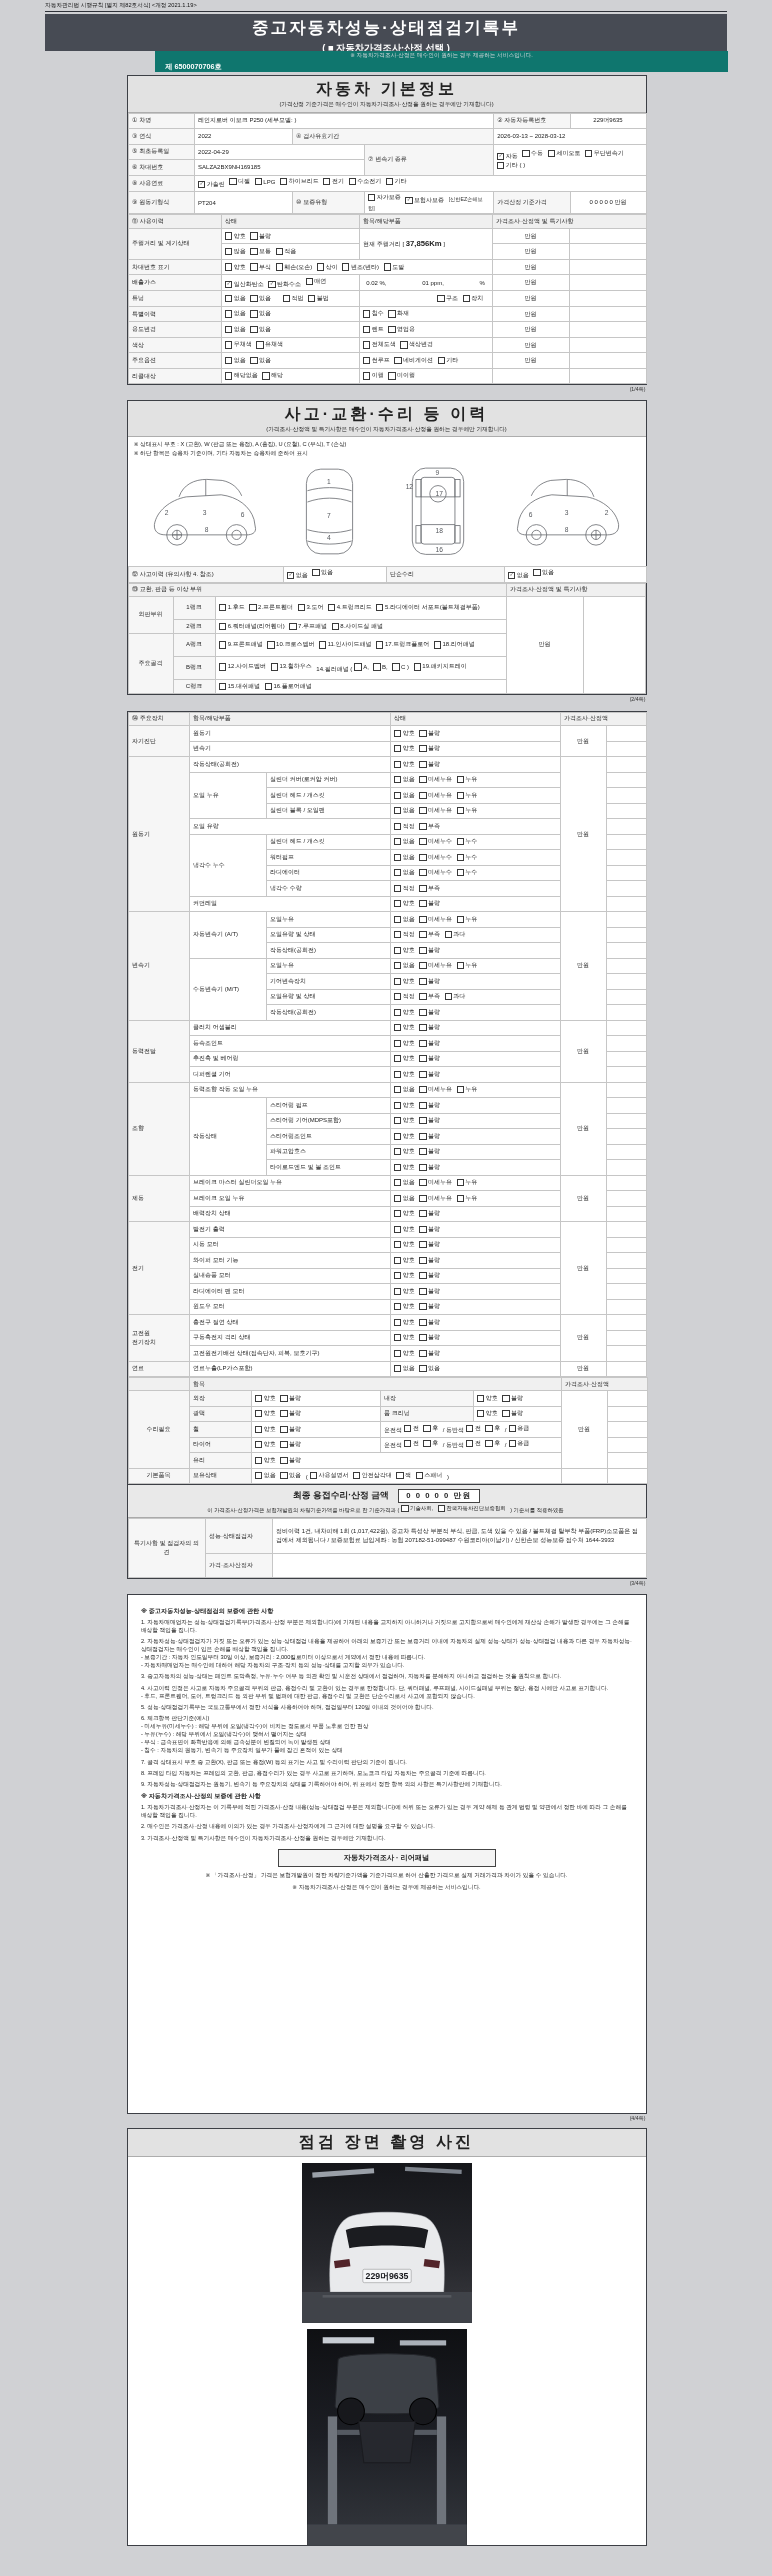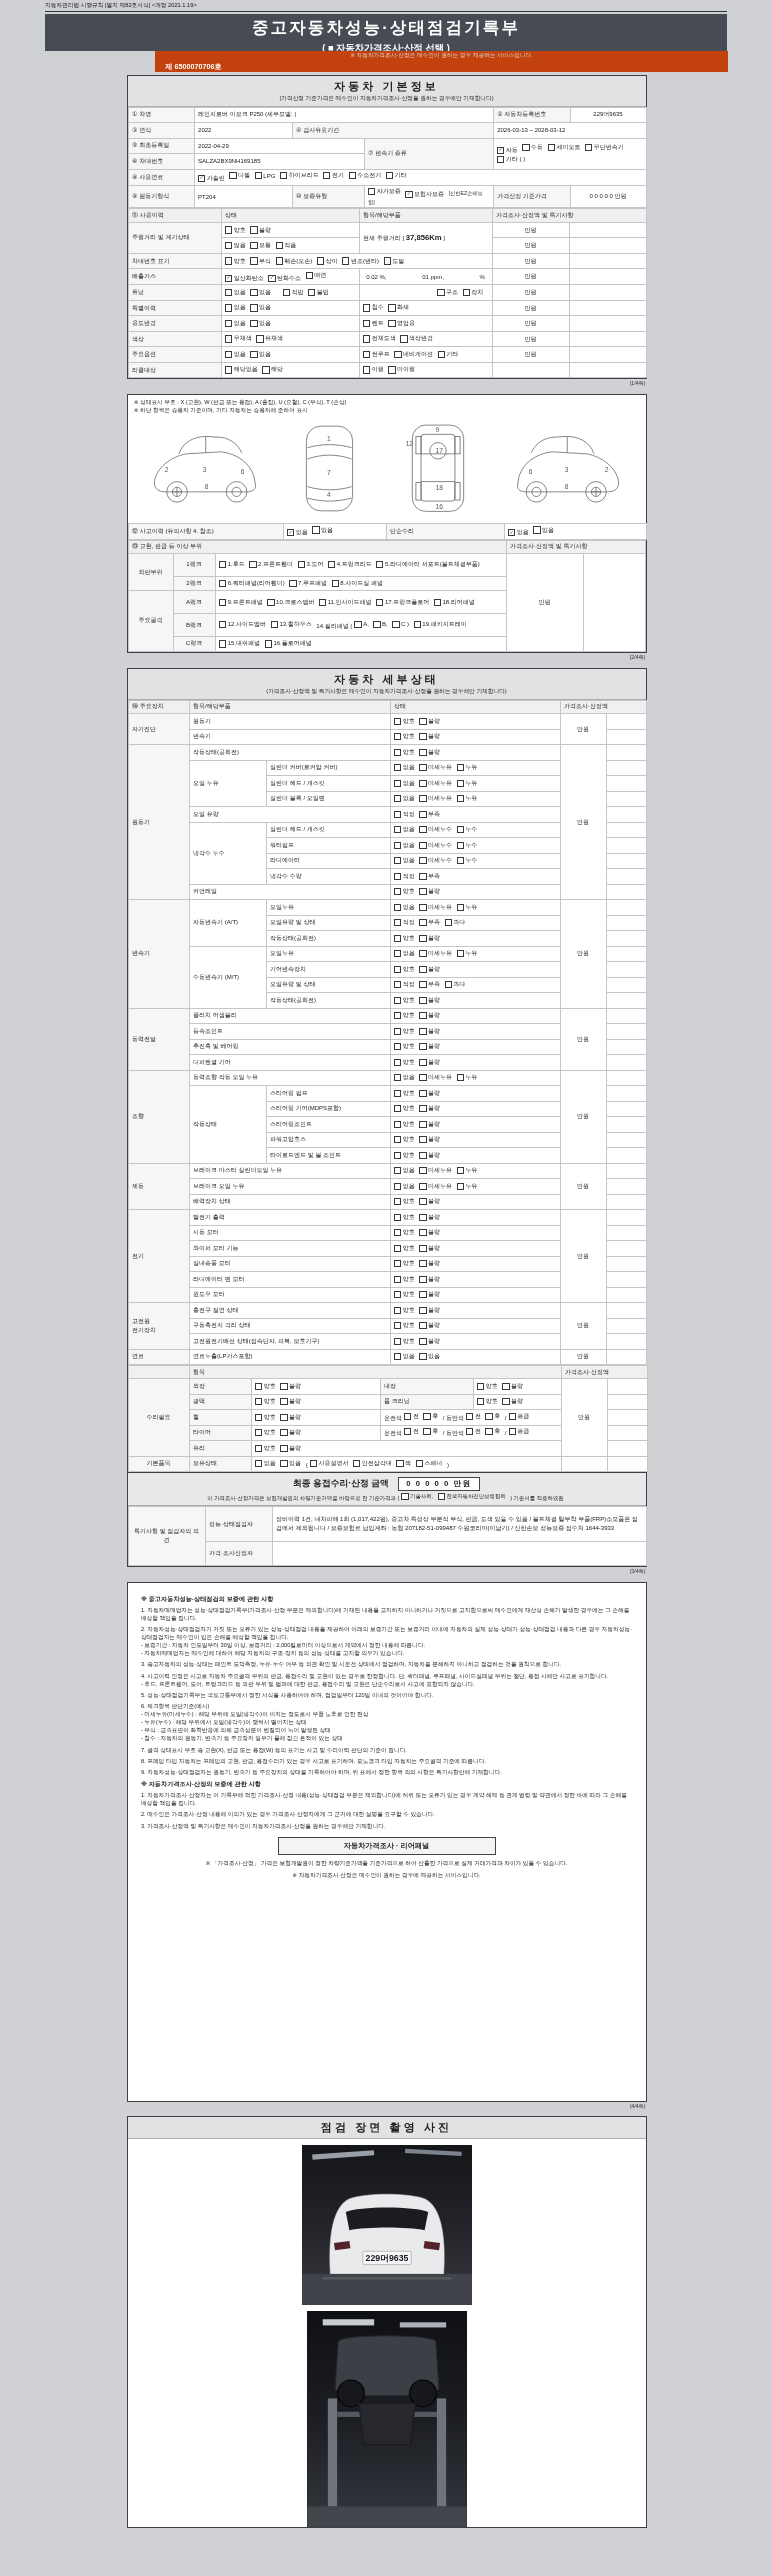--- a/index.html
+++ b/index.html
@@ -3,28 +3,28 @@
 <meta charset="utf-8">
 <style>
   html,body{margin:0;padding:0}
   body{width:773px;height:2576px;background:#d0d1d4;font-family:"Liberation Sans","DejaVu Sans",sans-serif;color:#222;overflow:hidden}
   #canvas{position:relative;width:773px;height:2142px}
   .formref{position:absolute;left:45px;top:1.5px;font-size:5.7px;color:#111}
   .toprule{position:absolute;left:45px;top:10.8px;width:682px;height:1.5px;background:#2e3138}
   .band{position:absolute;left:45px;top:14px;width:682px;height:37px;background:#474b54;text-align:center}
   .band .title{color:#fff;font-size:16.5px;font-weight:bold;letter-spacing:2.1px;margin-top:3.1px}
   .band .subtitle{color:#fff;font-size:9.3px;font-weight:bold;margin-top:3px}
-  .docstrip{position:absolute;left:155px;top:51px;width:573px;height:20.6px;background:#c2410c}
+  .docstrip{position:absolute;left:155px;top:51px;width:573px;height:20.6px;background:#0f766e}
   .docstrip .subnote{color:#d8d9dc;font-size:5.7px;text-align:center;padding-top:1px}
   .docstrip .docno{color:#fff;font-size:7.2px;font-weight:bold;padding:1.5px 0 0 10.3px}
   .page{width:520px;margin:0 auto;position:relative}
   .pagebox{border:1px solid #3c3f45;background:#fff}
   .marker{text-align:right;font-size:5.2px;color:#333;padding:1px 1px 0 0;height:7.2px}
   .sectionbar{background:#e2e2e2;border-bottom:0.5px solid #adadad;text-align:center;padding:3.1px 0 2.6px}
-  .sectionbar .stitle{font-size:11px;font-weight:bold;letter-spacing:3.1px}
+  .sectionbar .stitle{font-size:16px;font-weight:bold;letter-spacing:3.1px}
   .sectionbar .snote{font-size:5.7px;margin-top:1px;color:#222}
   table.f{width:100%;border-collapse:collapse;background:#fff;table-layout:fixed}
   table.f td{border:0.5px solid #c6c6c6;font-size:6px;padding:1.5px 3.6px;overflow:hidden;vertical-align:middle}
   table.f tr{height:15.5px}
   table.f td.lb{background:#f6f6f6}
   table.f td.hd{background:#f0f0f0}
   table.f td.ct{text-align:center}
   table.f td.price{text-align:center}
   table.f td.blank{background:#fff}
   .ck{display:inline-flex;align-items:center;margin-right:4.6px;white-space:nowrap}
@@ -371,20 +371,24 @@
           <td class="blank"></td>
         </tr>
       </tbody>
         </table>
     </div>
     <div class="marker">(1/4쪽)</div>
   </div>
 
   <div class="page" style="padding-top:6.2px">
     <div class="pagebox">
+      <div class="sectionbar">
+        <div class="stitle">사고·교환·수리 등 이력</div>
+        <div class="snote">(가격조사·산정액 및 특기사항은 매수인이 자동차가격조사·산정을 원하는 경우에만 기재합니다)</div>
+      </div>
       <div class="legend">
         <div>※ 상태표시 부호 : X (교환), W (판금 또는 용접), A (흠집), U (요철), C (부식), T (손상)</div>
         <div>※ 하단 항목은 승용차 기준이며, 기타 자동차는 승용차에 준하여 표시</div>
       </div>
       <div class="diagrow">
         <svg width="121" height="95" viewBox="0 0 235 185">
           <path d="M18,118 C22,92 48,70 80,64 L148,60 C180,64 204,82 212,108 L215,126 C215,134 208,138 198,138 L40,138 C26,138 17,132 18,118 Z"></path>
           <path d="M66,64 C74,40 96,30 120,30 L150,32 C170,36 182,48 188,62"></path>
           <line x1="118" y1="31" x2="118" y2="62"></line>
           <circle cx="62" cy="138" r="20"></circle>
@@ -569,24 +573,20 @@
                 </span></td>
         </tr>
       </tbody>
         </table>
     </div>
     <div class="marker">(2/4쪽)</div>
   </div>
 
   <div class="page" style="padding-top:7.2px">
     <div class="pagebox">
-      <div class="sectionbar">
-        <div class="stitle">자동차 세부상태</div>
-        <div class="snote">(가격조사·산정액 및 특기사항은 매수인이 자동차가격조사·산정을 원하는 경우에만 기재합니다)</div>
-      </div>
       <table class="f" id="dt">
         <colgroup>
             <col style="width:61px">
             <col style="width:77px">
             <col style="width:124px">
             <col style="width:170px">
             <col style="width:46px">
             <col style="width:40px">
           </colgroup>
         <tbody>

